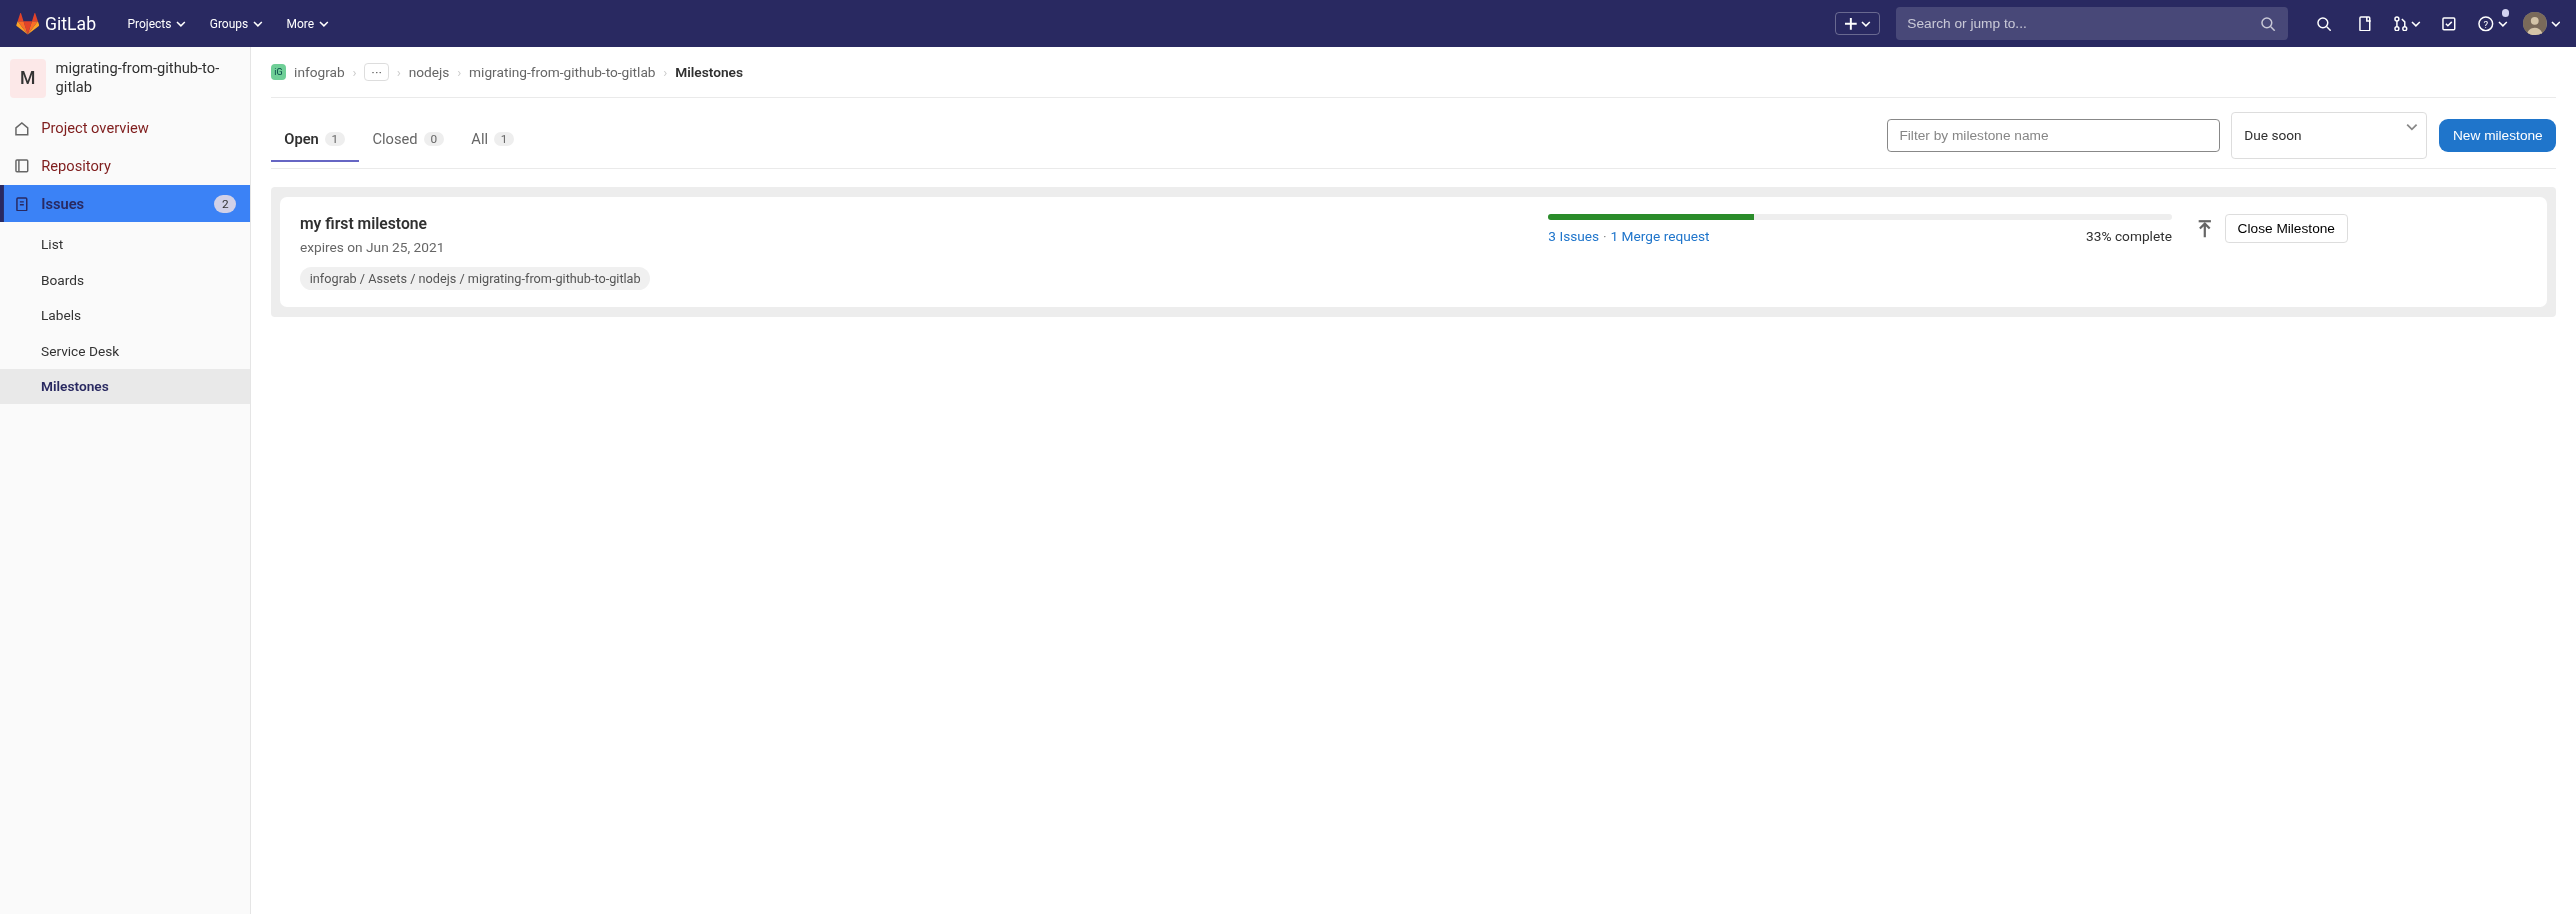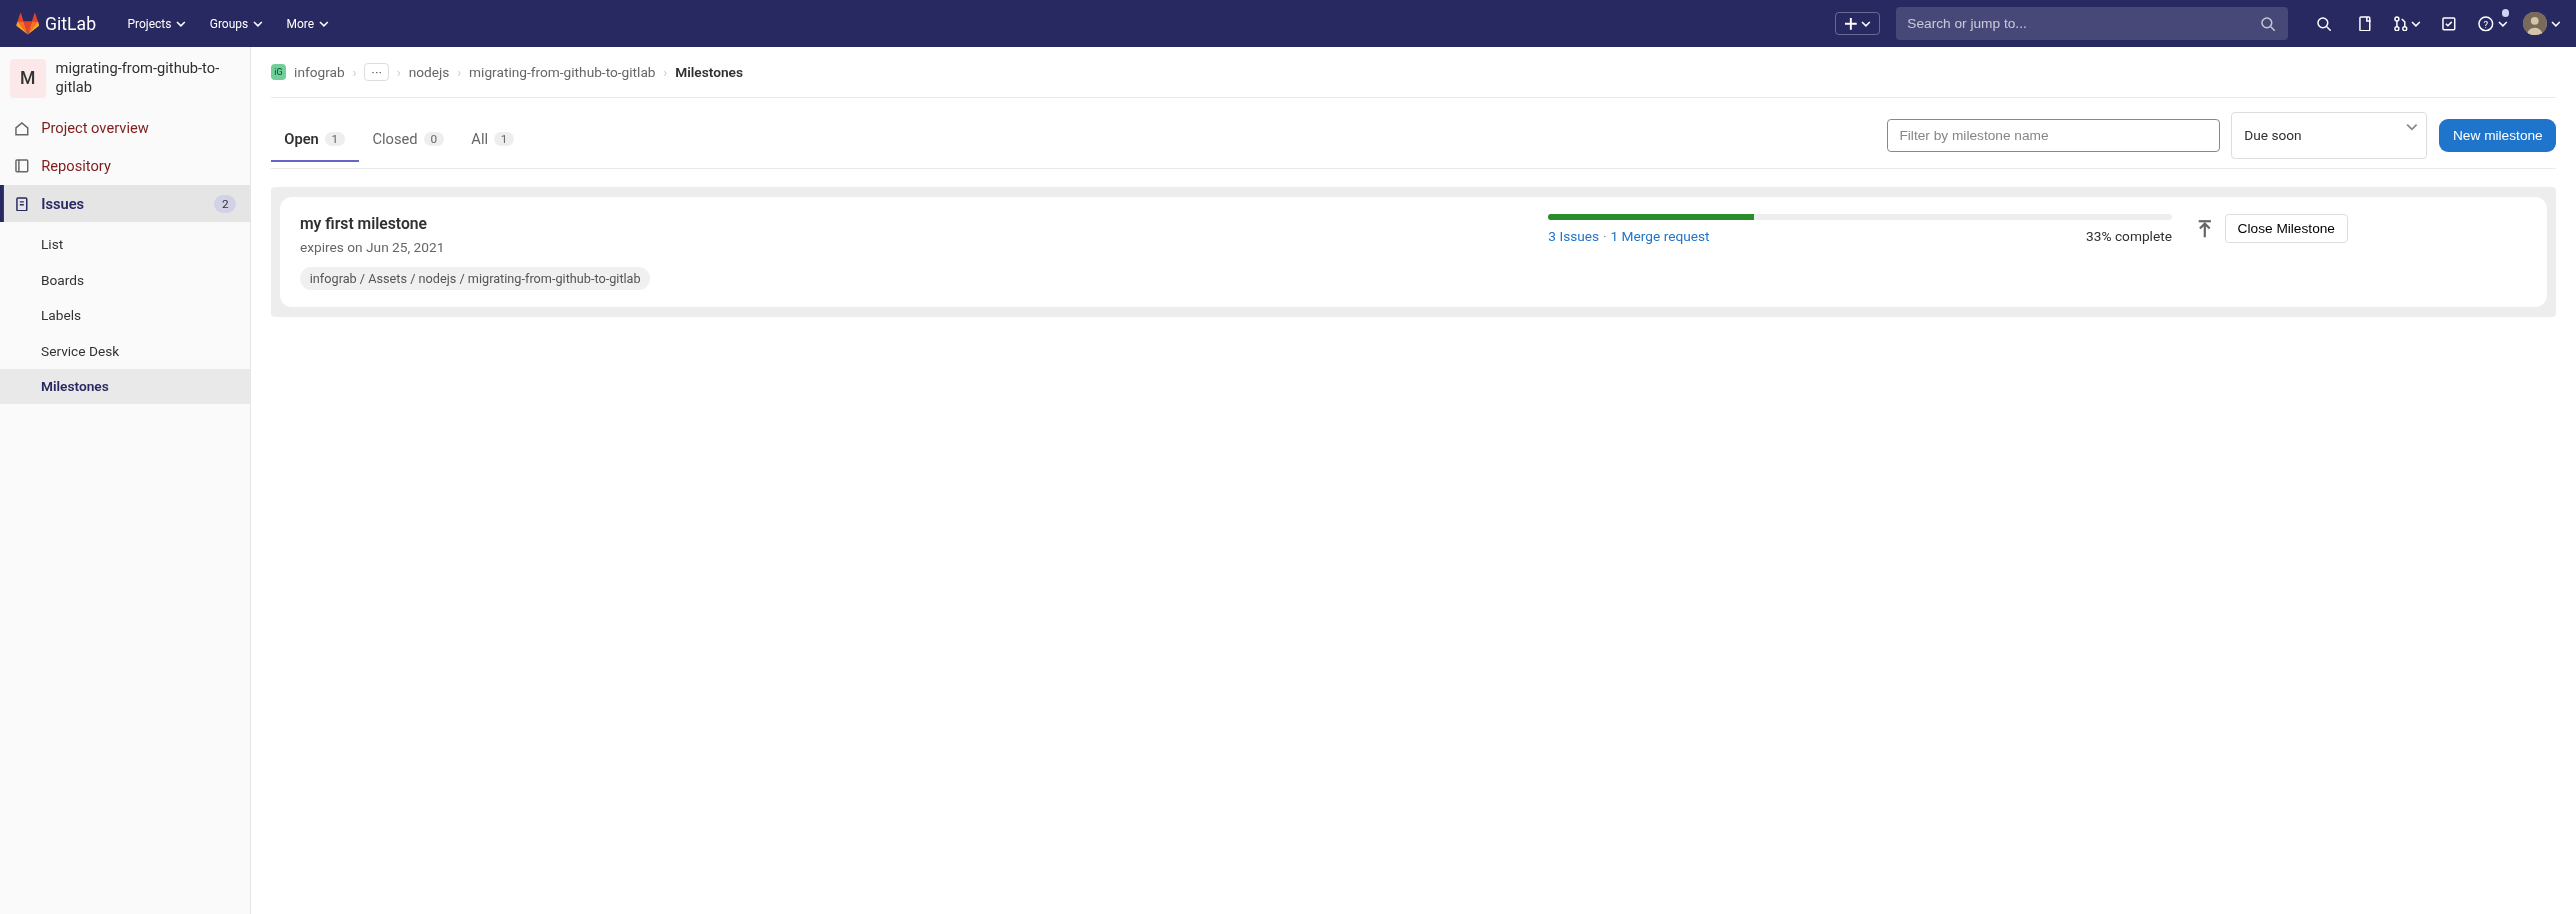--- a/index.html
+++ b/index.html
@@ -25,21 +25,21 @@
     
     .layout { display: flex; height: calc(100vh - 47px); }
 
     
     .sidebar { width: 251px; background: #fafafa; border-right: 1px solid #e5e5e5; display: flex; flex-direction: column; }
     .project-header { display: flex; align-items: center; padding: 11.8px 9.8px; gap: 9.8px; }
     .project-avatar { width: 39px; height: 39px; background: #fce8e8; color: #333; display: flex; align-items: center; justify-content: center; font-size: 17.6px; font-weight: 500; border-radius: 3.9px; }
     .project-name { font-size: 14.7px; font-weight: 400; line-height: 1.3; }
     .side-item { display: flex; align-items: center; padding: 9.8px 13.7px; gap: 11.8px; font-size: 14.7px; cursor: pointer; color: #7f1d1d; }
     .side-item svg { width: 15.7px; height: 15.7px; }
-    .side-item.active { background: #e5e5e5; color: #292961; font-weight: 600; box-shadow: inset 3.9px 0 0 #292961; }
+    .side-item.active { background: #3b82f6; color: #292961; font-weight: 600; box-shadow: inset 3.9px 0 0 #292961; }
     .side-item .badge { margin-left: auto; background: #e7e7e7; color: #333; font-size: 11.8px; padding: 2px 7.8px; border-radius: 9.8px; font-weight: 400; }
     .side-item.active .badge { background: #d1d1e8; }
     .sub-items { padding: 3.9px 0; }
     .sub-item { padding: 9.8px 13.7px 9.8px 41px; font-size: 13.7px; cursor: pointer; color: #333; }
     .sub-item.active { background: #e9e9e9; font-weight: 600; color: #292961; }
 
     
     .content { flex: 1; padding: 0 19.6px; overflow: auto; }
     .breadcrumb { display: flex; align-items: center; gap: 7.8px; padding: 15.7px 0; font-size: 13.7px; color: #666; border-bottom: 1px solid #eaeaea; }
     .breadcrumb .crumb { color: #666; cursor: pointer; }
@@ -57,21 +57,21 @@
     .filter-bar .spacer { flex: 1; }
     .filter-input { border: 1px solid #888; border-radius: 3.9px; height: 33px; width: 333px; padding: 0 11.8px; font-size: 13.7px; margin-bottom: 9.8px; }
     .filter-input::placeholder { color: #868686; }
     .sort-select { border: 1px solid #ddd; border-radius: 3.9px; height: 47px; width: 196px; padding: 0 29px 0 11.8px; font-size: 13.7px; margin-left: 11.8px; margin-bottom: 9.8px; appearance: none; background: #fff; position: relative; cursor: pointer; display: flex; align-items: center; }
     .sort-wrap { position: relative; }
     .sort-wrap .chev { position: absolute; right: 9.8px; top: 9.8px; pointer-events: none; }
     .new-btn { background: #1f75cb; color: #fff; border: none; border-radius: 9px; height: 33px; padding: 0 13.7px; font-size: 13.7px; margin-left: 11.8px; cursor: pointer; margin-bottom: 9.8px; }
 
     
     .card-outer { background: #ededed; border-radius: 3.9px; padding: 9.8px; margin-top: 17.6px; }
-    .card { background: #fff; border-radius: 12px; padding: 17.6px 19.6px; display: flex; gap: 23.5px; align-items: flex-start; }
+    .card { background: #fff; border-radius: 7px; padding: 17.6px 19.6px; display: flex; gap: 23.5px; align-items: flex-start; }
     .card .left { flex: 0 0 55%; }
     .card .left .title { font-size: 15.7px; font-weight: 600; margin-bottom: 5.9px; }
     .card .left .expires { font-size: 13.7px; color: #666; margin-bottom: 11.8px; }
     .card .left .chip { display: inline-block; background: #f0f0f0; color: #555; padding: 3.9px 9.8px; border-radius: 11.8px; font-size: 12.7px; }
     .card .mid { flex: 0 0 28%; }
     .progress { height: 5.9px; background: #eee; border-radius: 2.9px; overflow: hidden; margin-bottom: 7.8px; }
     .progress .fill { height: 100%; background: #2a8c2a; width: 33%; }
     .mid .links { font-size: 13.7px; display: flex; gap: 3.9px; align-items: center; }
     .mid .links a { color: #1f75cb; text-decoration: none; cursor: pointer; }
     .mid .dot { color: #888; }

